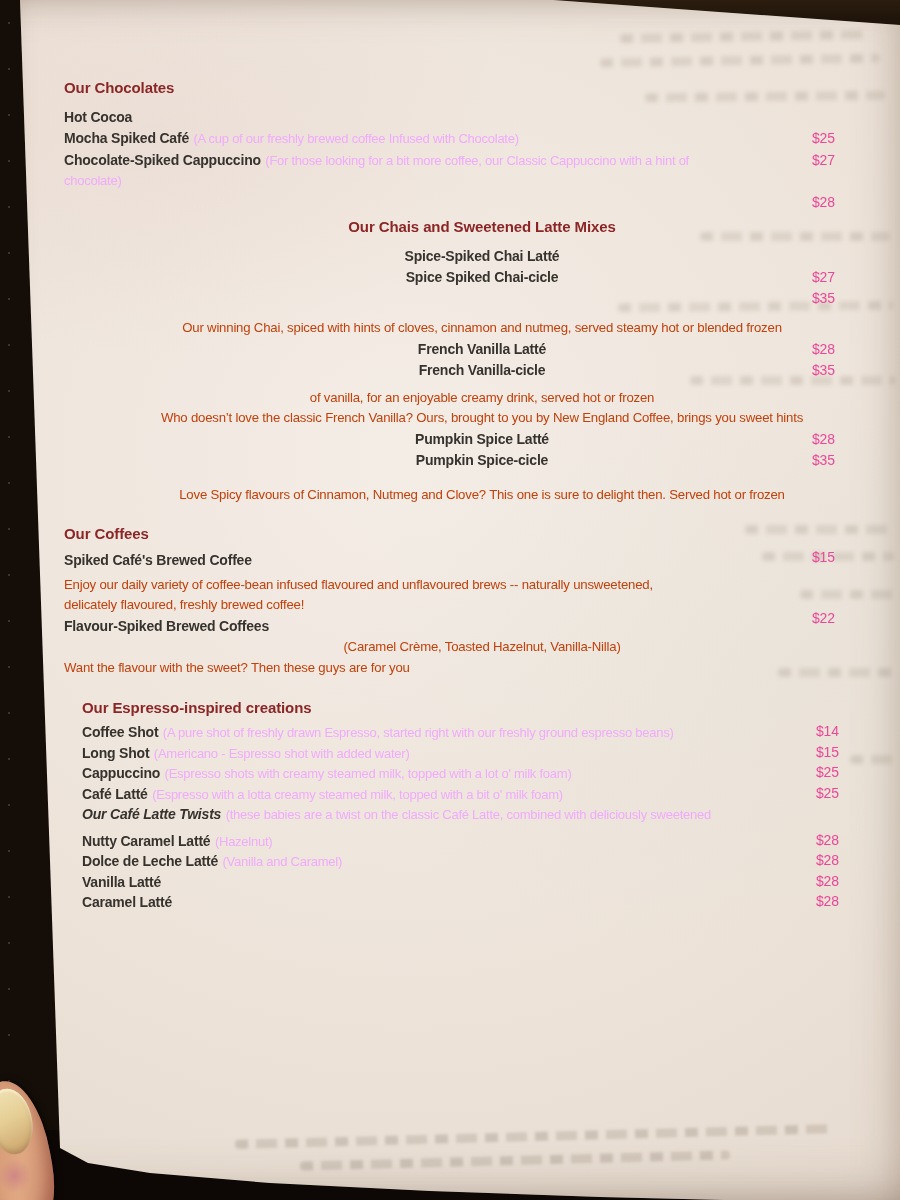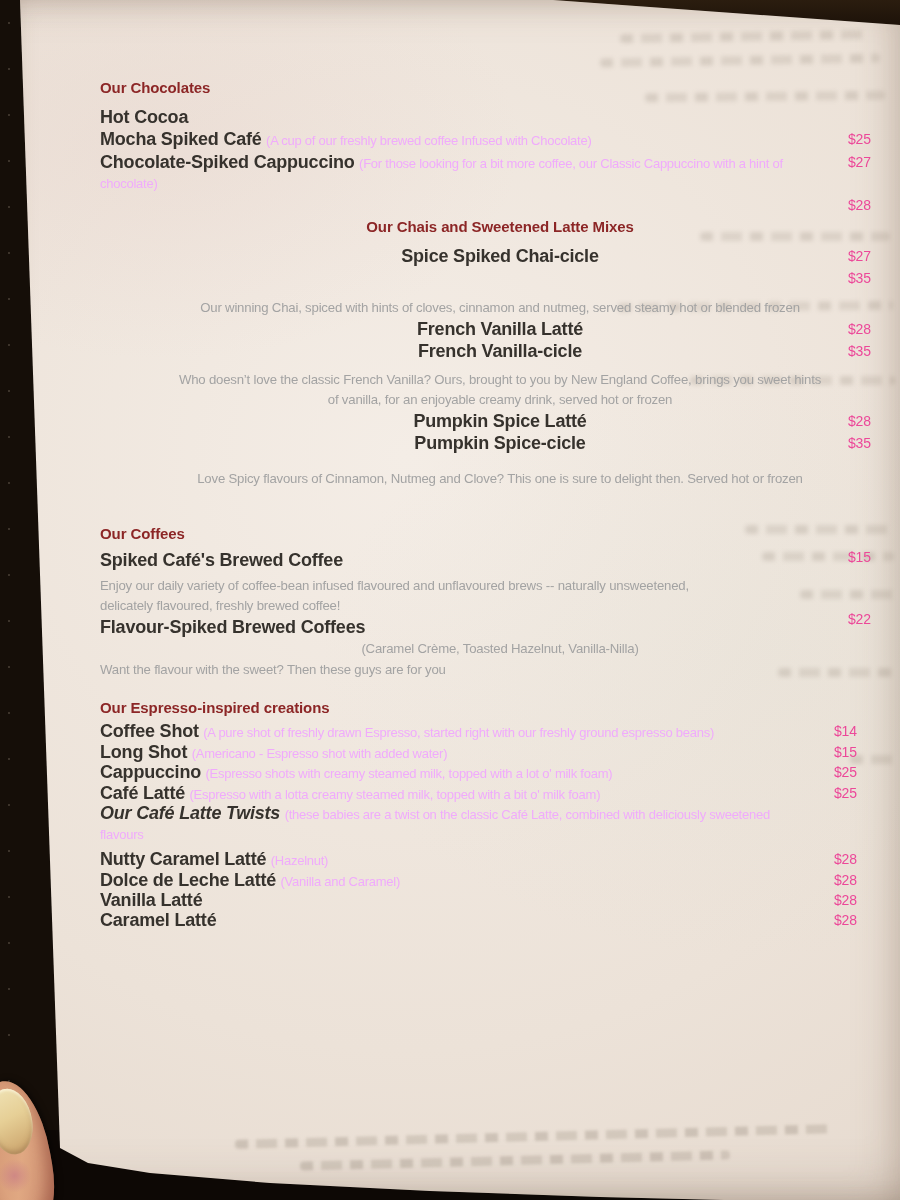--- a/index.html
+++ b/index.html
@@ -51,34 +51,34 @@
   
   .ghost{
     position:absolute;height:9px;border-radius:4px;
     filter:blur(2px);opacity:.5;
     background:repeating-linear-gradient(90deg,
       rgba(128,115,100,.40) 0 13px, rgba(128,115,100,0) 13px 21px,
       rgba(128,115,100,.32) 21px 42px, rgba(128,115,100,0) 42px 50px);
   }
   .ghost.strong{opacity:.68;filter:blur(1.8px);}
   
-  .content{position:absolute;inset:0;z-index:3;color:#3d3833;margin-left:36px;}
+  .content{position:absolute;inset:0;z-index:3;color:#3d3833;}
   .menu-section{position:absolute;left:64px;right:0;}
-  .menu-section.indent{left:64px;}
+  .menu-section.indent{left:82px;}
   .sec-title{
     margin:0 0 9px 0;font-size:15px;line-height:20px;font-weight:bold;
     color:#8c2626;letter-spacing:-0.1px;
   }
   .row{position:relative;line-height:20px;margin-bottom:1px;white-space:nowrap;min-height:20px;}
   .indent .row{line-height:19.5px;min-height:19.5px;margin-bottom:0;}
-  .nm{font-size:18px;font-weight:bold;letter-spacing:-0.2px;color:#36322d;}
+  .nm{font-size:14px;font-weight:bold;letter-spacing:-0.2px;color:#36322d;}
   .nm.twists{font-style:italic;}
   .ds{font-size:13px;letter-spacing:-0.25px;color:#f0abfc;}
   .ds.block{display:block;}
-  .para{font-size:13.2px;letter-spacing:-0.2px;color:#a3a3a3;}
+  .para{font-size:13.2px;letter-spacing:-0.2px;color:#c2410c;}
   .para .pline{display:block;}
   .para.ital{text-align:center;}
   .price{
     position:absolute;left:748px;top:0;font-size:14px;letter-spacing:-0.2px;
     color:#ec4899;white-space:nowrap;
   }
   .indent .price{left:734px;}
   .gap8{margin-top:8px;}
   .gap10{margin-top:10px;}
   .gap15{margin-top:15px;}
@@ -148,40 +148,43 @@
       <span class="price">$27</span>
     </div>
     <div class="row">
       <span class="price">$28</span>
     </div>
   </section>
 
   <section class="menu-section" style="top:217px;text-align:center;">
     <h2 class="sec-title">Our Chais and Sweetened Latte Mixes</h2>
     <div class="row">
+      <span class="nm">Spice-Spiked Chai Latté</span>
+    </div>
+    <div class="row">
       <span class="nm">Spice Spiked Chai-cicle</span>
       <span class="price">$27</span>
     </div>
     <div class="row">
       <span class="price">$35</span>
     </div>
     <div class="row para gap10">
       <span>Our winning Chai, spiced with hints of cloves, cinnamon and nutmeg, served steamy hot or blended frozen</span>
     </div>
     <div class="row">
       <span class="nm">French Vanilla Latté</span>
       <span class="price">$28</span>
     </div>
     <div class="row">
       <span class="nm">French Vanilla-cicle</span>
       <span class="price">$35</span>
     </div>
     <div class="row para gap8">
+      <span class="pline">of vanilla, for an enjoyable creamy drink, served hot or frozen</span>
       <span class="pline">Who doesn’t love the classic French Vanilla? Ours, brought to you by New England Coffee, brings you sweet hints</span>
-      <span class="pline">of vanilla, for an enjoyable creamy drink, served hot or frozen</span>
     </div>
     <div class="row">
       <span class="nm">Pumpkin Spice Latté</span>
       <span class="price">$28</span>
     </div>
     <div class="row">
       <span class="nm">Pumpkin Spice-cicle</span>
       <span class="price">$35</span>
     </div>
     <div class="row para gap15">
@@ -229,21 +232,20 @@
       <span class="price">$25</span>
     </div>
     <div class="row">
       <span class="nm">Café Latté</span>
       <span class="ds">(Espresso with a lotta creamy steamed milk, topped with a bit o' milk foam)</span>
       <span class="price">$25</span>
     </div>
     <div class="row">
       <span class="nm twists">Our Café Latte Twists</span>
       <span class="ds">(these babies are a twist on the classic Café Latte, combined with deliciously sweetened</span>
-      <span class="ds block">flavours</span>
     </div>
     <div class="row gap6">
       <span class="nm">Nutty Caramel Latté</span>
       <span class="ds">(Hazelnut)</span>
       <span class="price">$28</span>
     </div>
     <div class="row">
       <span class="nm">Dolce de Leche Latté</span>
       <span class="ds">(Vanilla and Caramel)</span>
       <span class="price">$28</span>

